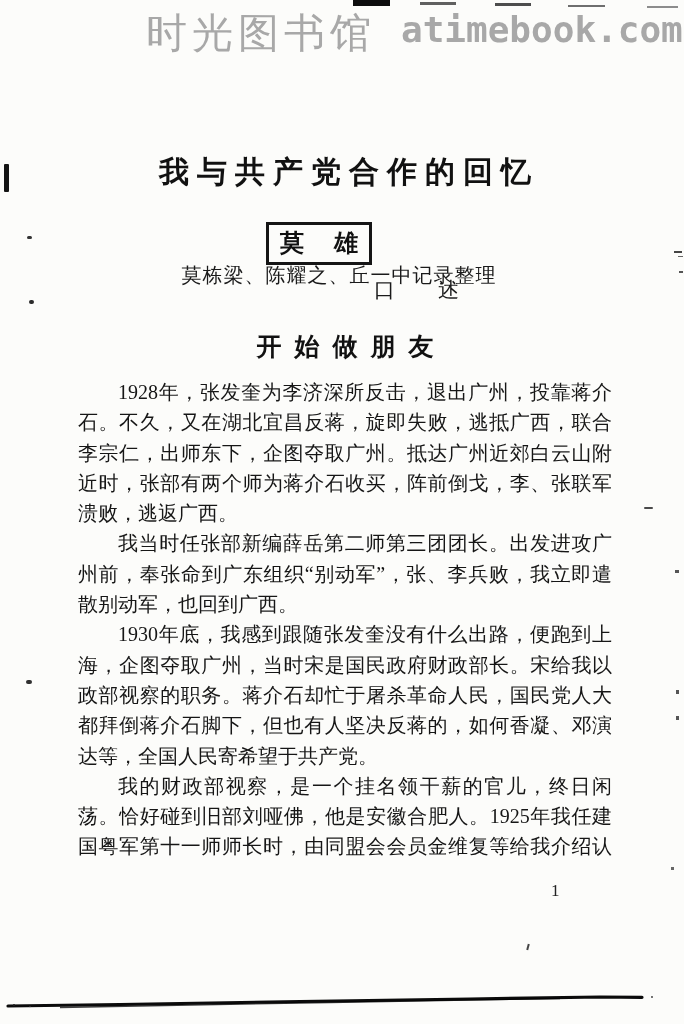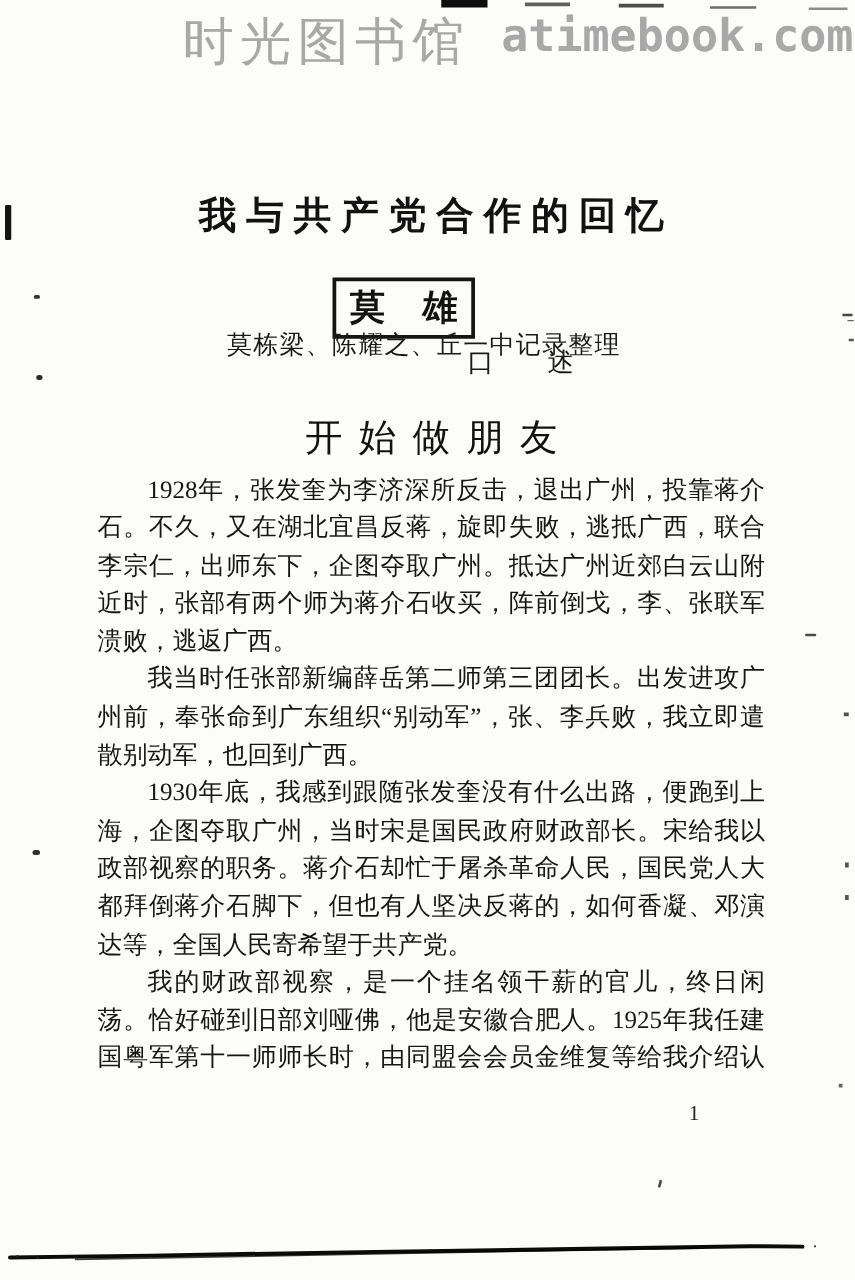--- a/index.html
+++ b/index.html
@@ -35,38 +35,38 @@
   .doc-title {
     position: absolute; left: 78px; top: 152px; width: 534px;
     text-align: center; font-weight: bold; font-size: 30px;
     letter-spacing: 8px; text-indent: 8px; white-space: nowrap;
     color: #111;
   }
   .author-box {
     position: absolute; left: 266px; top: 222px;
     border: 3px solid #151515;
     padding: 2px 11px 3px 11px;
-    font-size: 28px; font-weight: bold; color: #111;
+    font-size: 24px; font-weight: bold; color: #111;
     letter-spacing: 30px; text-indent: 0; white-space: nowrap;
   }
   .author-box .inner { margin-right: -30px; }
   .oral-label {
     position: absolute; left: 374px; top: 228px;
     font-size: 21px; letter-spacing: 43px; white-space: nowrap;
     color: #1a1a1a;
     margin-top: 48px;
   }
   .recorders {
     position: absolute; left: 72px; top: 262px; width: 534px;
     text-align: center; font-size: 20px; letter-spacing: 1px;
     white-space: nowrap; color: #1a1a1a;
   }
   .section-heading {
     position: absolute; left: 78px; top: 330px; width: 534px;
-    text-align: center; font-weight: normal; font-size: 30px;
+    text-align: center; font-weight: bold; font-size: 25px;
     letter-spacing: 13px; text-indent: 13px; white-space: nowrap;
     color: #111;
   }
 
   .body-text {
     position: absolute; left: 78px; top: 377px; width: 534px;
     font-size: 20px;
   }
   .bline {
     height: 30.3px; line-height: 30.3px;

